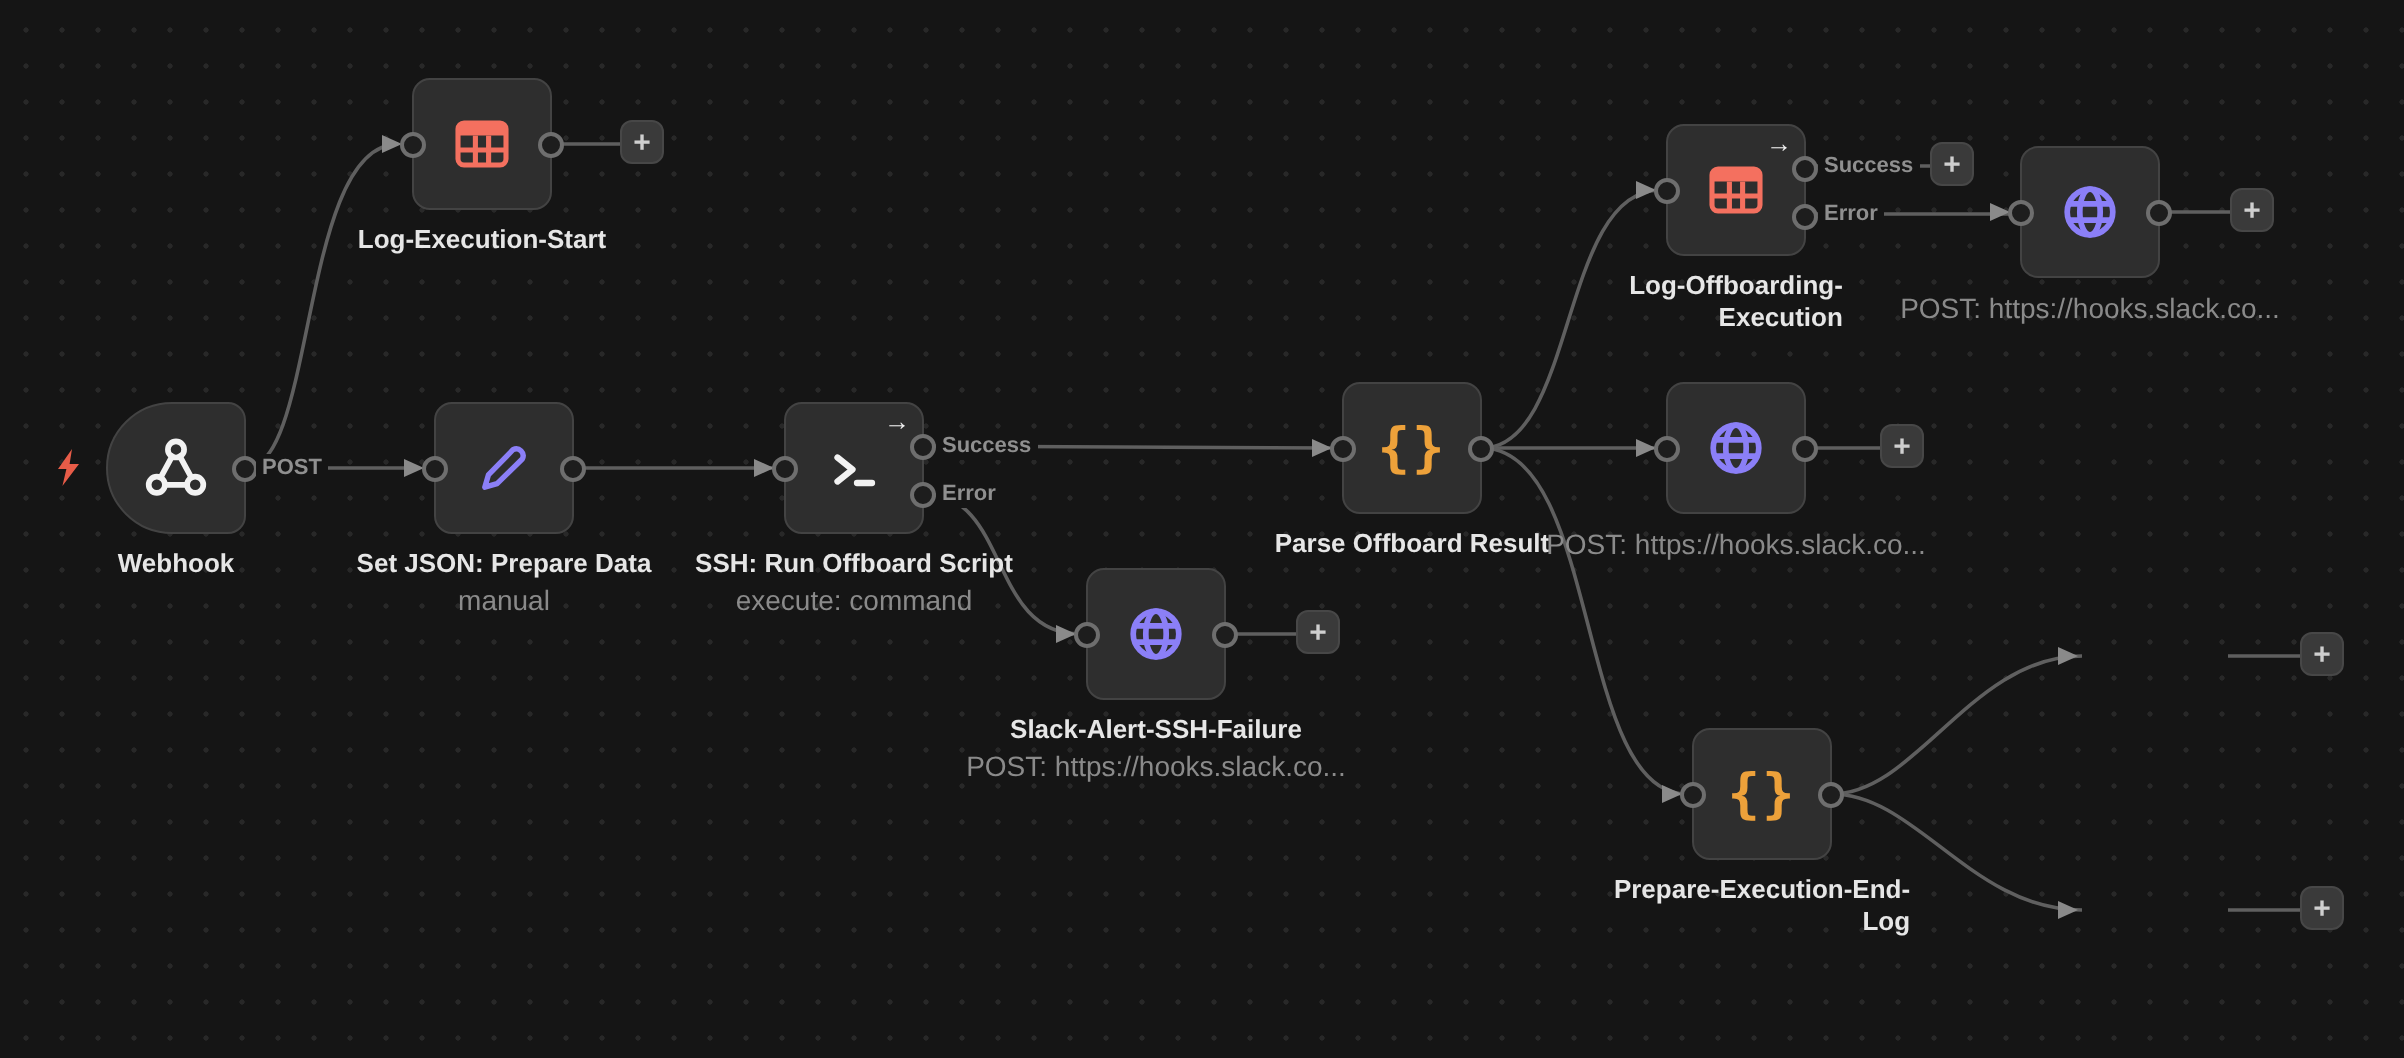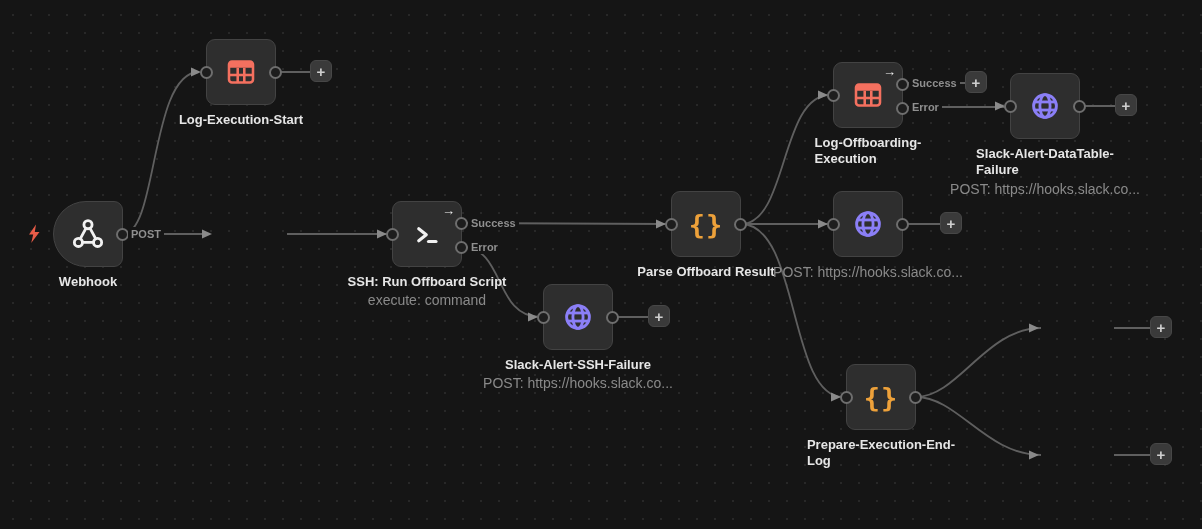--- a/index.html
+++ b/index.html
@@ -24,21 +24,21 @@
     position:absolute;width:13px;height:13px;border-radius:50%;
     background:#1d1d1d;border:2px solid #6e6e6e;box-sizing:border-box;z-index:3;
   }
   .port.in{left:-7px;top:26px;}
   .port.out{right:-7px;top:26px;}
   .port.out-a{right:-7px;top:15px;}
   .port.out-b{right:-7px;top:39px;}
   .node-caption{
     position:absolute;top:73px;left:35px;transform:translateX(-50%);
     display:flex;flex-direction:column;align-items:center;gap:2px;
-    width:max-content;max-width:220px;text-align:left;z-index:2;
+    width:max-content;max-width:220px;text-align:right;z-index:2;
   }
   .node-label{
     font-size:13px;font-weight:bold;color:#e6e6e6;line-height:1.25;
     white-space:pre-line;
   }
   .node-sublabel{font-size:14px;color:#8a8a8a;white-space:nowrap;}
   .edge-label{
     position:absolute;font-size:11px;color:#8f8f8f;background:#151515;
     padding:0 3px;line-height:14px;z-index:3;white-space:nowrap;font-weight:bold;
   }
@@ -145,20 +145,35 @@
         </svg>
       </span>
       <span class="port in"></span>
       <span class="port out"></span>
     </div>
     <div class="node-caption">
       <div class="node-label">Log-Execution-Start</div>
     </div>
   </div>
 
+  <div class="node" style="left:217px;top:201px">
+    <div class="node-box">
+      <span class="icon">
+        <svg width="36" height="36" viewBox="0 0 24 24" fill="none" stroke="#8b7ff7" stroke-width="1.8" stroke-linejoin="round" stroke-linecap="round">
+          <path d="M5.6 18.4 l1.2-4.1 8.2-8.4 a2.3 2.3 0 0 1 3.1 3.1 l-8.4 8.2 -4.1 1.2 Z"></path>
+        </svg>
+      </span>
+      <span class="port in"></span>
+      <span class="port out"></span>
+    </div>
+    <div class="node-caption">
+      <div class="node-label">Set JSON: Prepare Data</div>
+      <div class="node-sublabel">manual</div>
+    </div>
+  </div>
 
   <div class="node" style="left:392px;top:201px">
     <div class="node-box">
       <span class="node-indicator">→</span>
       <span class="icon">
         <svg width="36" height="36" viewBox="0 0 24 24" fill="none" stroke="#f2f2f2" stroke-width="2.1" stroke-linecap="round" stroke-linejoin="round">
           <path d="M6.5 8.5 L11.5 12.5 L6.5 16.5"></path>
             <path d="M13 17 H18"></path>
         </svg>
       </span>
@@ -231,22 +246,20 @@
           <circle cx="12" cy="12" r="7.6"></circle>
             <ellipse cx="12" cy="12" rx="3.4" ry="7.6"></ellipse>
           <path d="M5.2 9.3 H18.8"></path>
             <path d="M5.2 14.7 H18.8"></path>
         </svg>
       </span>
       <span class="port in"></span>
       <span class="port out"></span>
     </div>
     <div class="node-caption">
-      <div class="node-label">Slack-Alert-DataTable-
-Failure</div>
       <div class="node-sublabel">POST: https://hooks.slack.co...</div>
     </div>
   </div>
 
   <div class="node" style="left:833px;top:191px">
     <div class="node-box">
       <span class="icon">
         <svg width="36" height="36" viewBox="0 0 24 24" fill="none" stroke="#8b7ff7" stroke-width="1.9">
           <circle cx="12" cy="12" r="7.6"></circle>
             <ellipse cx="12" cy="12" rx="3.4" ry="7.6"></ellipse>

